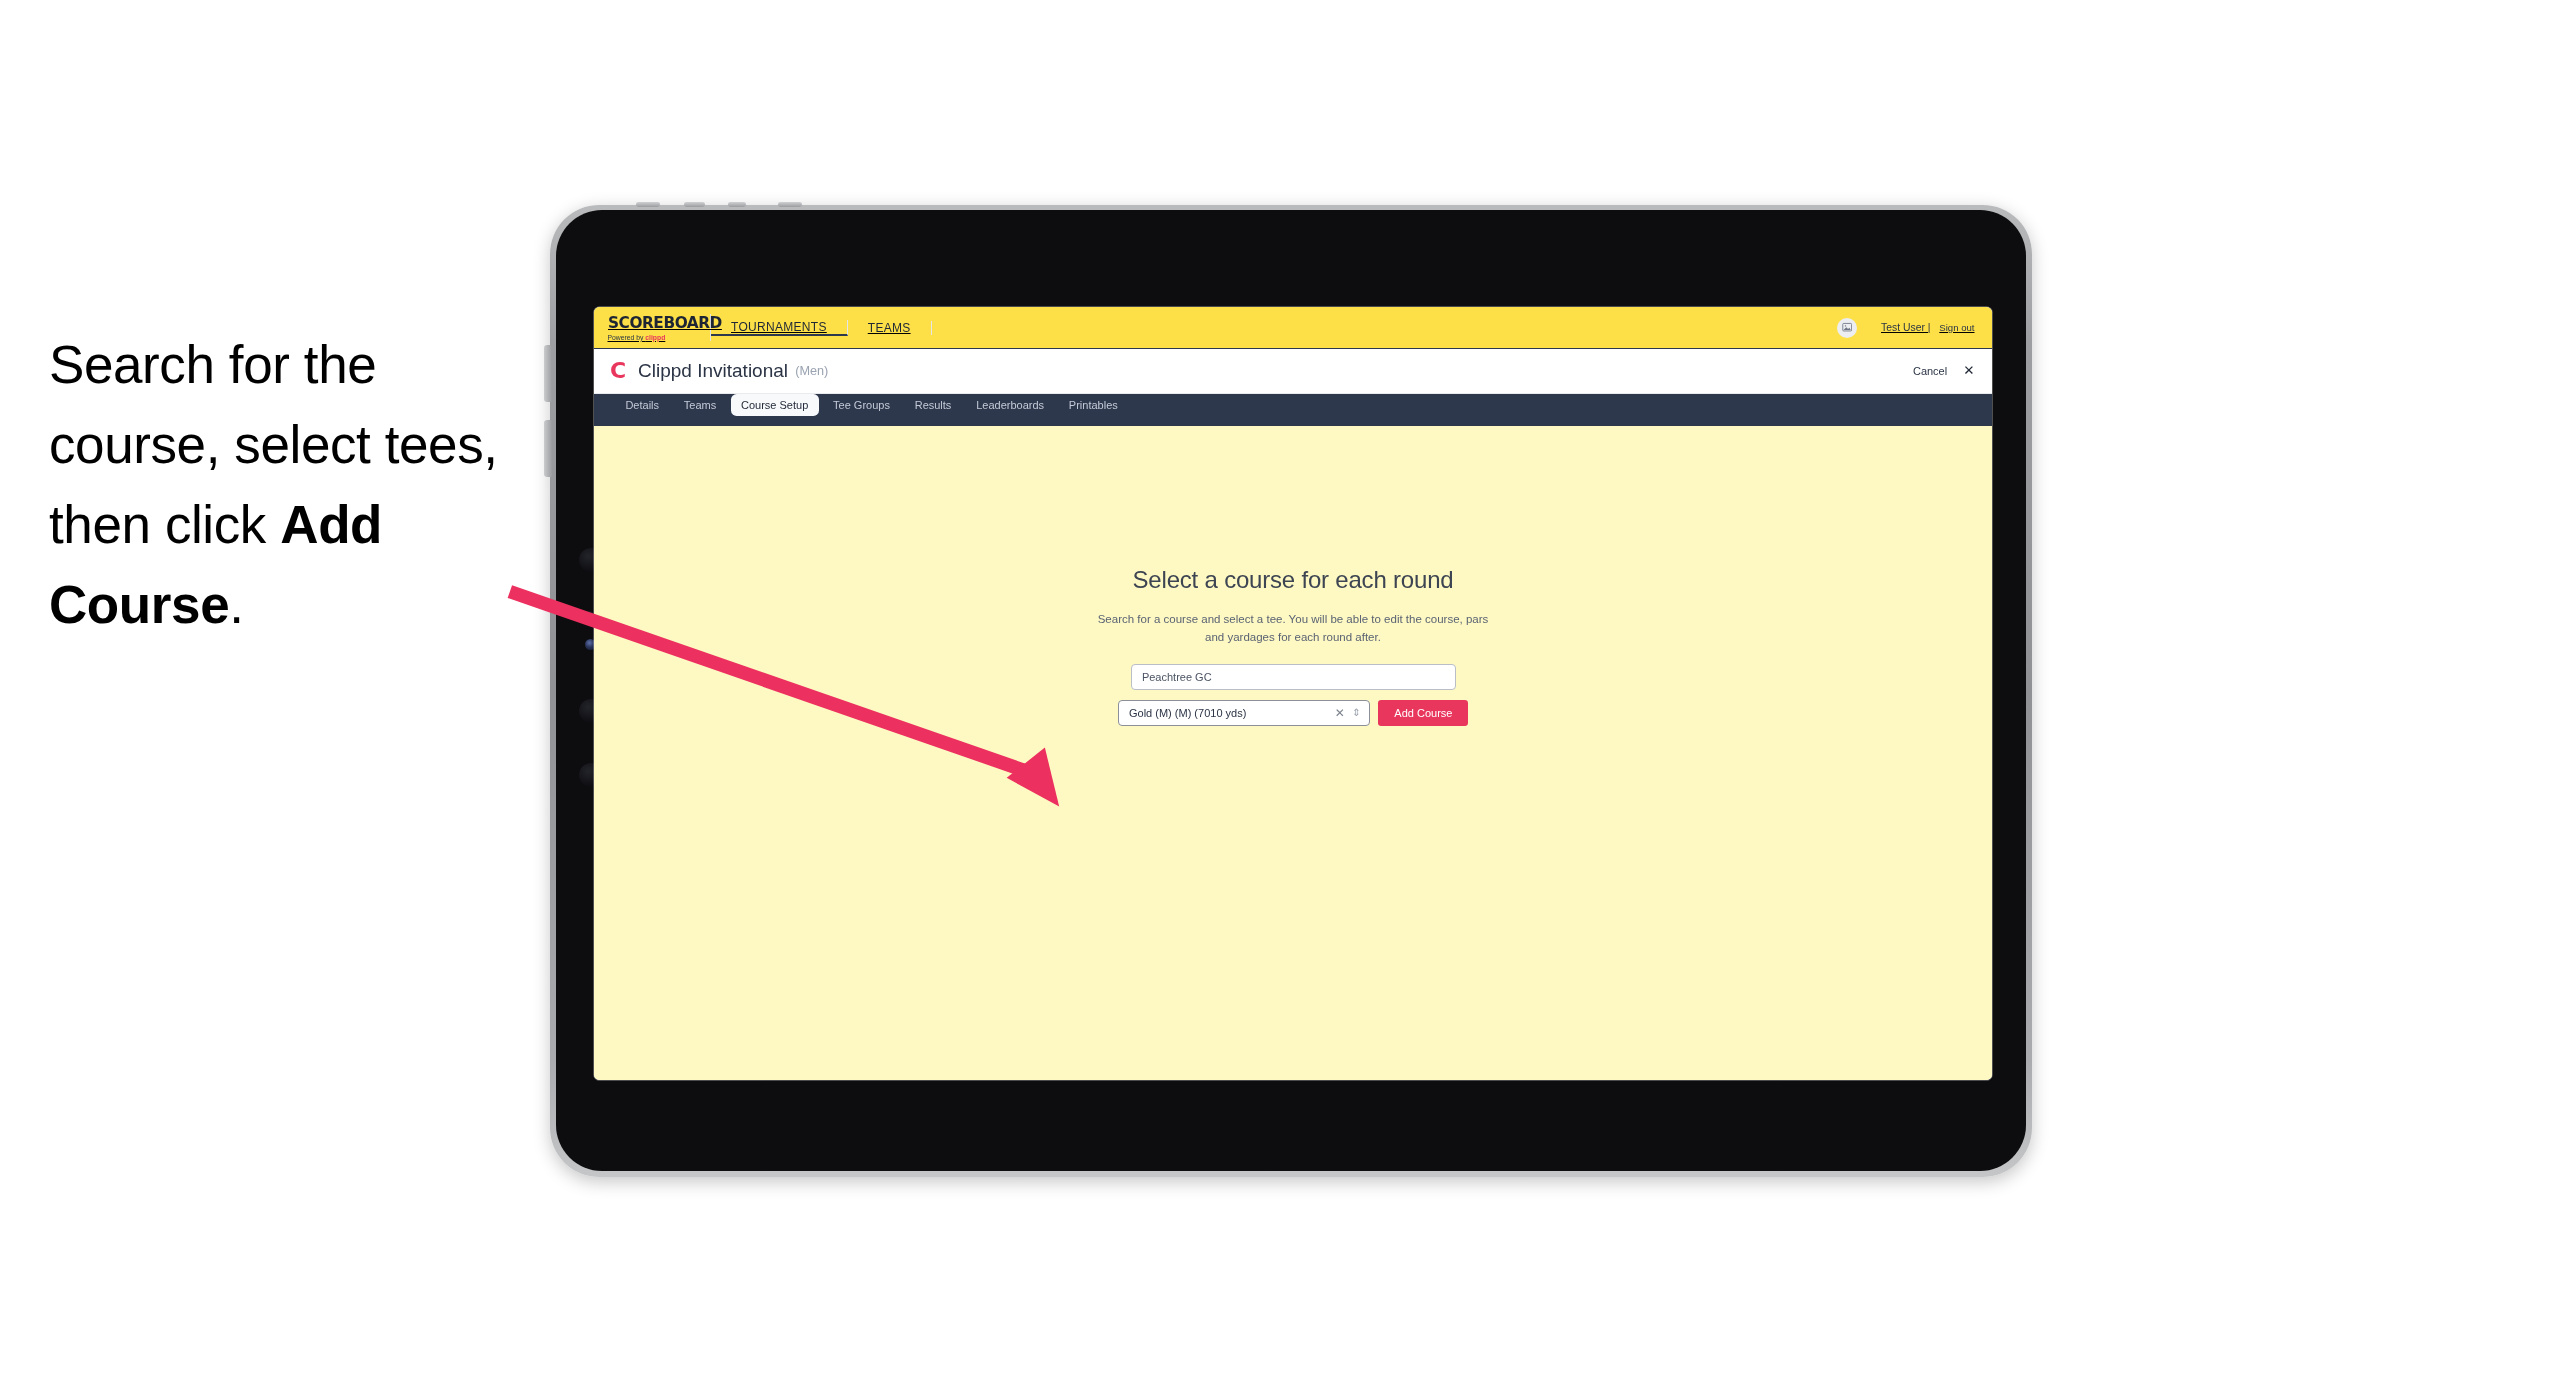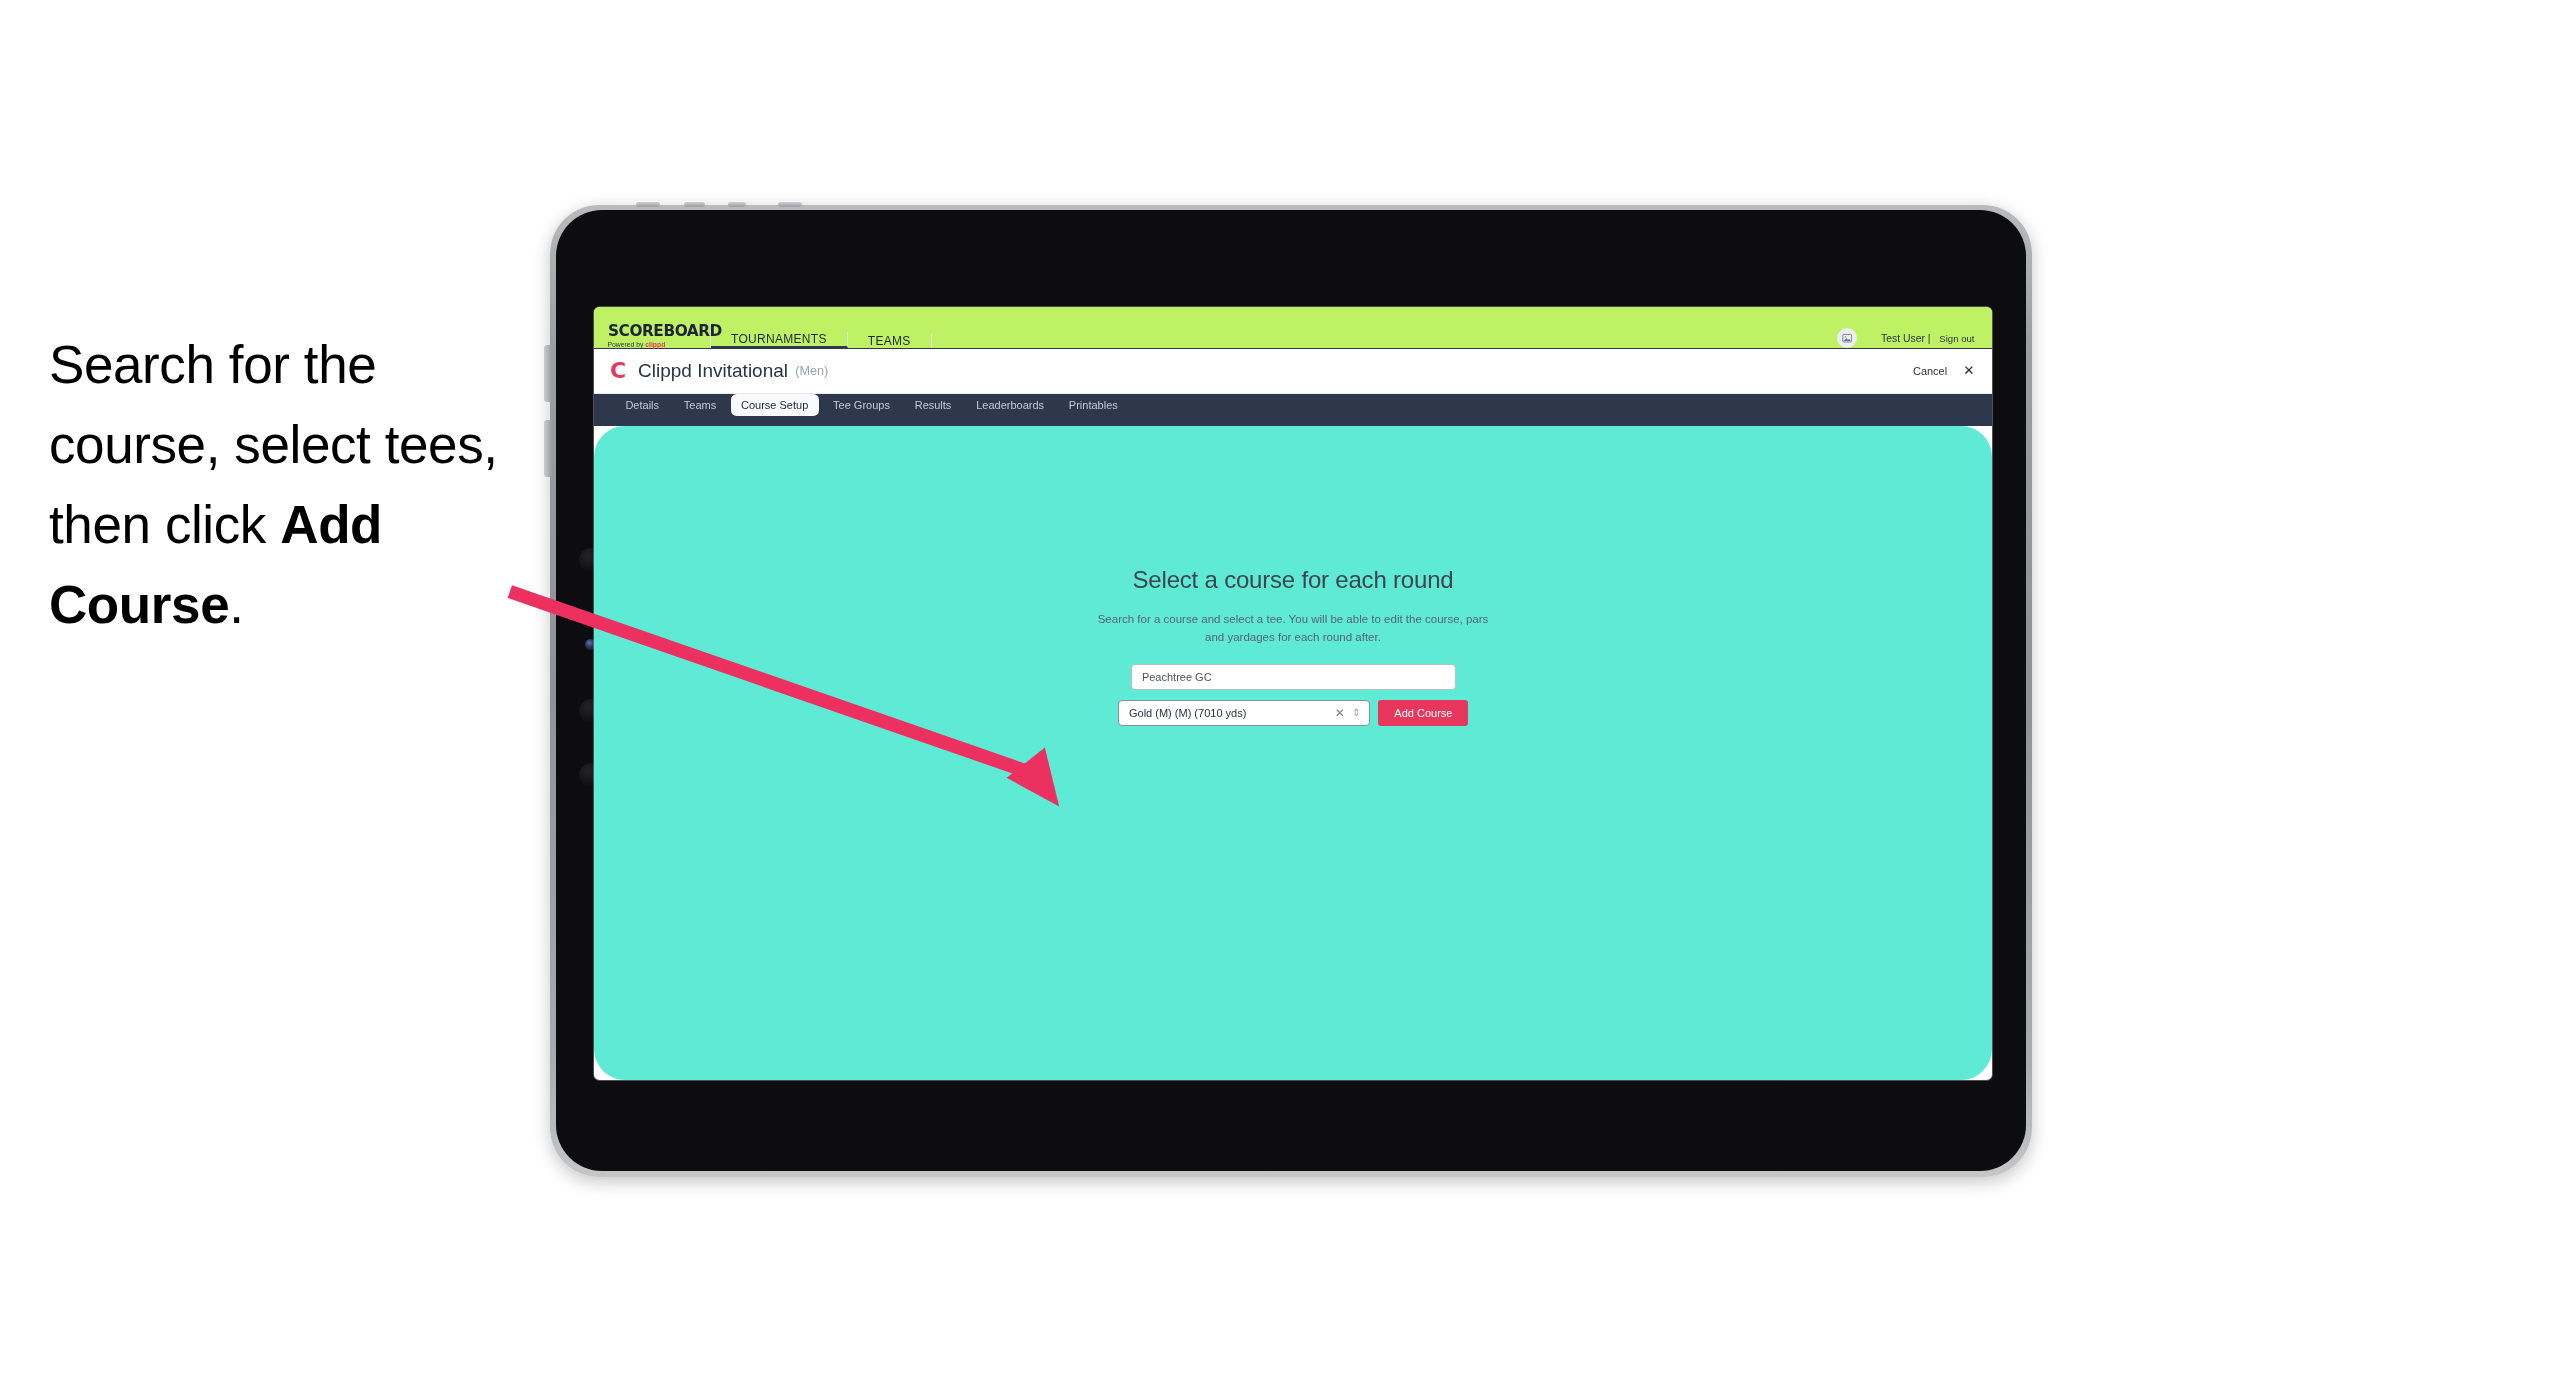--- a/index.html
+++ b/index.html
@@ -105,24 +105,25 @@
     background: #ffffff;
     border-radius: 5.6px;
     overflow: hidden;
     box-shadow: 0 0 0 0.8px rgba(255,255,255,0.35);
   }
 
   
   #app-bar {
     position: relative;
     height: 41px;
-    background: #bef264;
+    background: #fde047;
     border-bottom: 1.6px solid #2d384d;
     display: flex;
-    align-items: flex-end;
+    align-items: center;
+    text-decoration: underline;
   }
   #logo-block {
     width: 117px;
     padding-left: 13.5px;
     display: flex;
     flex-direction: column;
     justify-content: center;
     border-right: 0.8px solid #e3e5e8;
     box-sizing: border-box;
   }
@@ -237,22 +238,21 @@
   .sub-tab.active {
     background: #f7f9fb;
     color: #1f2736;
     font-weight: normal;
   }
 
   
   #main-panel {
     position: relative;
     height: calc(100% - 119px);
-    background: #5eead4;
-    border-radius: 31px;
+    background: #fef9c3;
   }
   #course-card {
     position: absolute;
     left: 0; right: 0;
     top: 140px;
     display: flex;
     flex-direction: column;
     align-items: center;
   }
   #card-title {

